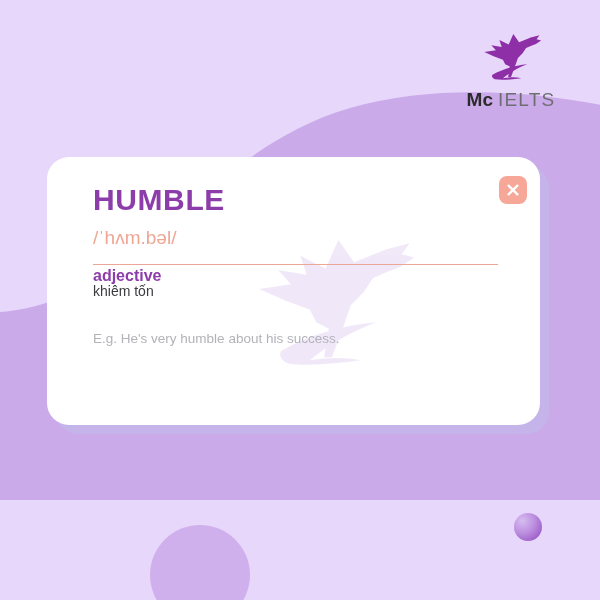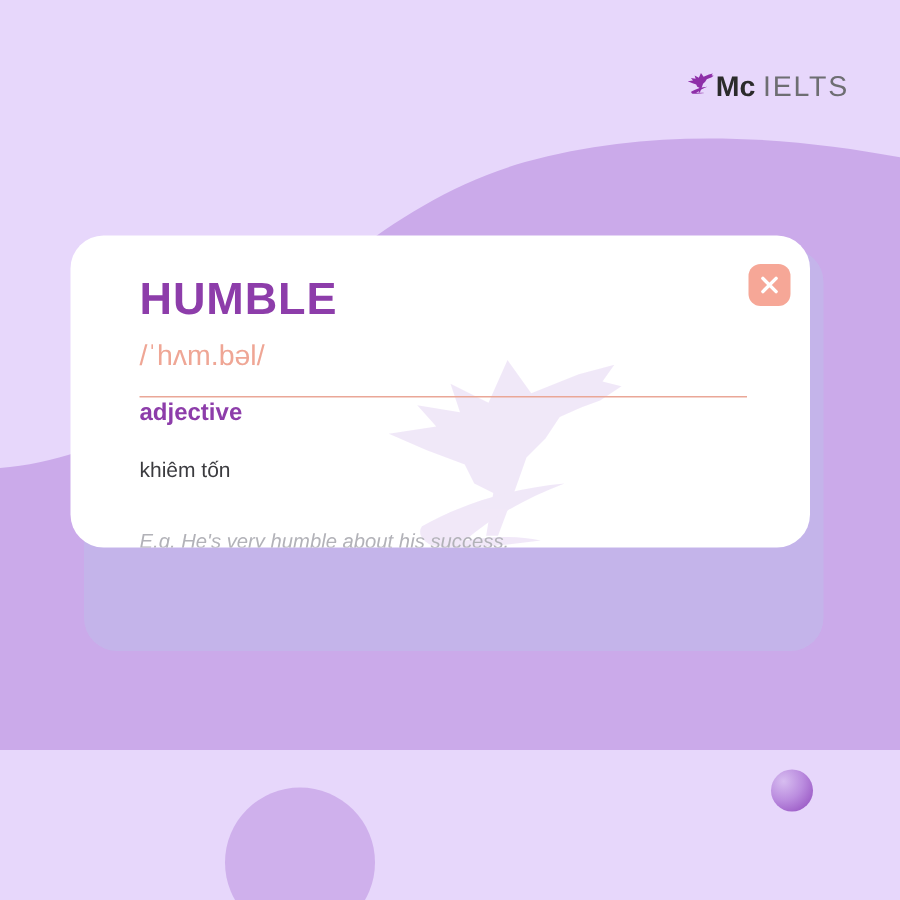--- a/index.html
+++ b/index.html
@@ -49,21 +49,21 @@
     background: radial-gradient(circle at 30% 28%, #d7bdf0 0%, #bb8ddf 45%, #8e45bb 100%);
   }
 
   
   .logo {
     position: absolute;
     right: 34px;
     top: 26px;
     width: 110px;
     display: flex;
-    flex-direction: row;
+    flex-direction: column;
     align-items: center;
   }
   .logo-bird {
     width: 72px;
     height: 58px;
     display: block;
   }
   .logo-text {
     margin-top: 6px;
     font-size: 19px;
@@ -91,21 +91,21 @@
     height: 268px;
     border-radius: 22px;
     background: #c3b6ea;
     opacity: 0.85;
   }
   .card {
     position: absolute;
     left: 47px;
     top: 157px;
     width: 493px;
-    height: 208px;
+    height: 268px;
     border-radius: 22px;
     background: #ffffff;
     overflow: hidden;
   }
   .card-watermark {
     position: absolute;
     left: 190px;
     top: 60px;
     width: 190px;
     height: 160px;
@@ -163,32 +163,30 @@
   .pos {
     position: relative;
     margin-top: 3px;
     font-size: 16px;
     font-weight: bold;
     color: #8d3daa;
     line-height: 1;
   }
   .meaning {
     position: relative;
-    margin-top: 22px;
     font-size: 14px;
     color: #3b3b3f;
     line-height: 1;
   }
   .example {
     position: relative;
     margin-top: 34px;
     font-size: 13.5px;
     color: #b2b2b8;
     line-height: 1;
-    font-style: italic;
   }
 </style>
 </head>
 <body>
 
 <div id="stage">
 
   <div class="bg-layer">
 
     <svg class="bg-blob-main" viewBox="0 0 720 440" preserveAspectRatio="none">

